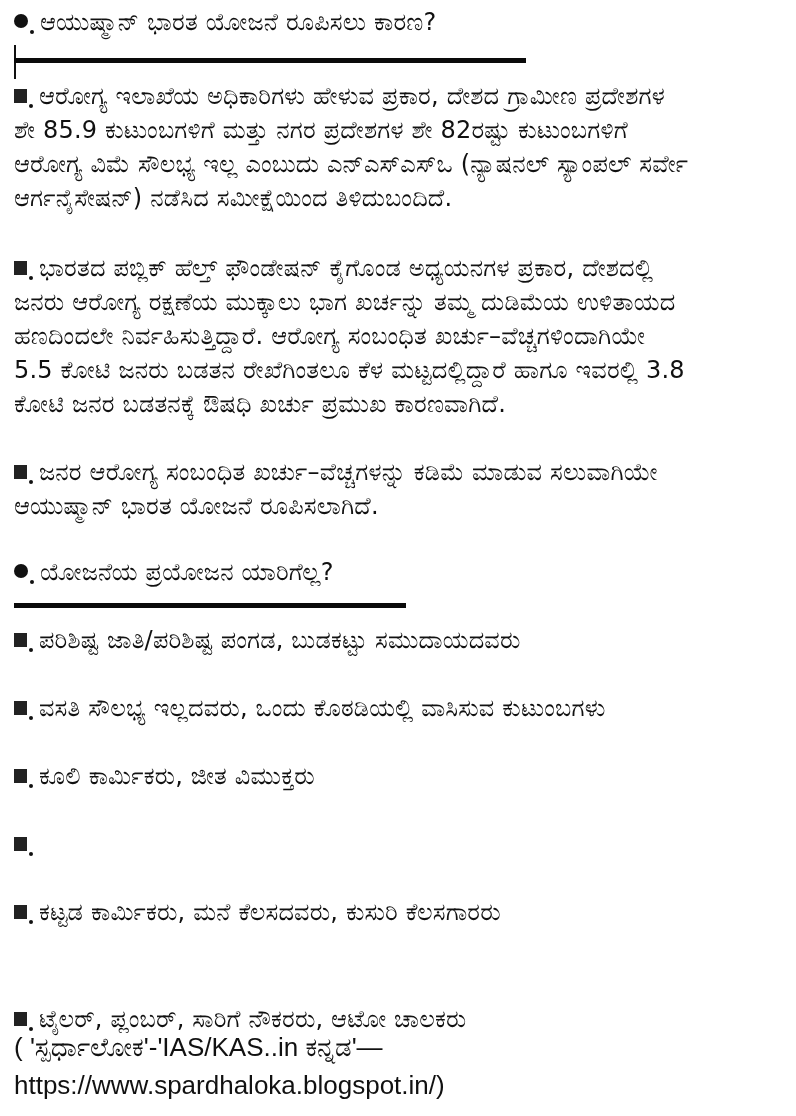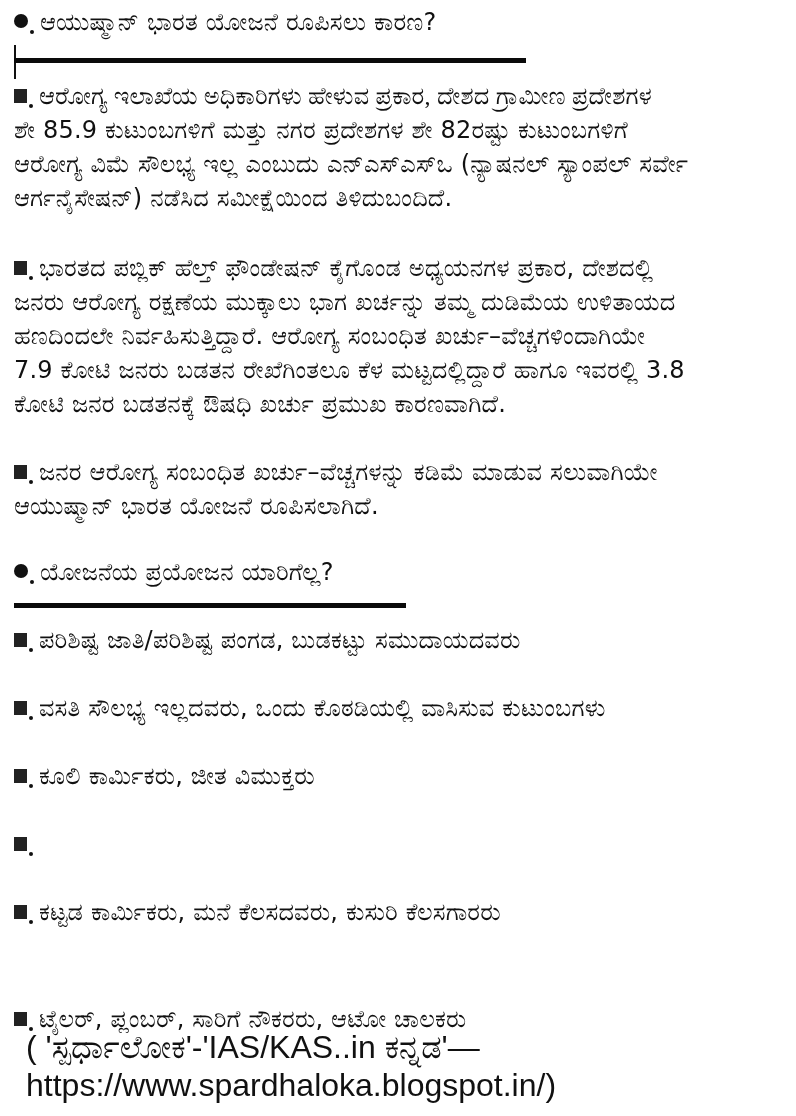--- a/index.html
+++ b/index.html
@@ -63,56 +63,56 @@
   .cursor {
     position: absolute;
     left: 14px;
     top: 45px;
     width: 2px;
     height: 34px;
     background: #111;
   }
   .credit {
     position: absolute;
-    left: 12px;
-    font-size: 32px;
+    left: 0;
+    font-size: 26px;
     line-height: 38px;
     white-space: nowrap;
     font-family: "Liberation Sans", "DejaVu Sans", sans-serif;
     color: #111;
   }
 </style>
 </head>
 <body>
 
 <div class="cursor"></div>
 
 <div class="page">
 
   <div class="line" style="top:6px;">
     <span class="heading-bullet"></span><span class="dot"></span><span>ಆಯುಷ್ಮಾನ್ ಭಾರತ ಯೋಜನೆ ರೂಪಿಸಲು ಕಾರಣ?</span>
   </div>
   <div class="rule" style="left:0; top:58px; width:512px;"></div>
 
   <div>
-    <div class="line" style="top:80px;font-family:Liberation Serif, serif;">
+    <div class="line" style="top:80px;">
       <span class="square-bullet"></span><span class="dot"></span><span>ಆರೋಗ್ಯ ಇಲಾಖೆಯ ಅಧಿಕಾರಿಗಳು ಹೇಳುವ ಪ್ರಕಾರ, ದೇಶದ ಗ್ರಾಮೀಣ ಪ್ರದೇಶಗಳ</span>
     </div>
     <div class="line" style="top:114px;">ಶೇ 85.9 ಕುಟುಂಬಗಳಿಗೆ ಮತ್ತು ನಗರ ಪ್ರದೇಶಗಳ ಶೇ 82ರಷ್ಟು ಕುಟುಂಬಗಳಿಗೆ</div>
     <div class="line" style="top:148px;">ಆರೋಗ್ಯ ವಿಮೆ ಸೌಲಭ್ಯ ಇಲ್ಲ ಎಂಬುದು ಎನ್‌ಎಸ್‌ಎಸ್‌ಒ (ನ್ಯಾಷನಲ್ ಸ್ಯಾಂಪಲ್ ಸರ್ವೇ</div>
     <div class="line" style="top:182px;">ಆರ್ಗನೈಸೇಷನ್) ನಡೆಸಿದ ಸಮೀಕ್ಷೆಯಿಂದ ತಿಳಿದುಬಂದಿದೆ.</div>
   </div>
 
   <div>
     <div class="line" style="top:252px;">
       <span class="square-bullet"></span><span class="dot"></span><span>ಭಾರತದ ಪಬ್ಲಿಕ್ ಹೆಲ್ತ್ ಫೌಂಡೇಷನ್ ಕೈಗೊಂಡ ಅಧ್ಯಯನಗಳ ಪ್ರಕಾರ, ದೇಶದಲ್ಲಿ</span>
     </div>
     <div class="line" style="top:286px;">ಜನರು ಆರೋಗ್ಯ ರಕ್ಷಣೆಯ ಮುಕ್ಕಾಲು ಭಾಗ ಖರ್ಚನ್ನು ತಮ್ಮ ದುಡಿಮೆಯ ಉಳಿತಾಯದ</div>
     <div class="line" style="top:320px;">ಹಣದಿಂದಲೇ ನಿರ್ವಹಿಸುತ್ತಿದ್ದಾರೆ. ಆರೋಗ್ಯ ಸಂಬಂಧಿತ ಖರ್ಚು–ವೆಚ್ಚಗಳಿಂದಾಗಿಯೇ</div>
-    <div class="line" style="top:354px;">7.9 ಕೋಟಿ ಜನರು ಬಡತನ ರೇಖೆಗಿಂತಲೂ ಕೆಳ ಮಟ್ಟದಲ್ಲಿದ್ದಾರೆ ಹಾಗೂ ಇವರಲ್ಲಿ 3.8</div>
+    <div class="line" style="top:354px;">5.5 ಕೋಟಿ ಜನರು ಬಡತನ ರೇಖೆಗಿಂತಲೂ ಕೆಳ ಮಟ್ಟದಲ್ಲಿದ್ದಾರೆ ಹಾಗೂ ಇವರಲ್ಲಿ 3.8</div>
     <div class="line" style="top:388px;">ಕೋಟಿ ಜನರ ಬಡತನಕ್ಕೆ ಔಷಧಿ ಖರ್ಚು ಪ್ರಮುಖ ಕಾರಣವಾಗಿದೆ.</div>
   </div>
 
   <div>
     <div class="line" style="top:456px;">
       <span class="square-bullet"></span><span class="dot"></span><span>ಜನರ ಆರೋಗ್ಯ ಸಂಬಂಧಿತ ಖರ್ಚು–ವೆಚ್ಚಗಳನ್ನು ಕಡಿಮೆ ಮಾಡುವ ಸಲುವಾಗಿಯೇ</span>
     </div>
     <div class="line" style="top:490px;">ಆಯುಷ್ಮಾನ್ ಭಾರತ ಯೋಜನೆ ರೂಪಿಸಲಾಗಿದೆ.</div>
   </div>
 

